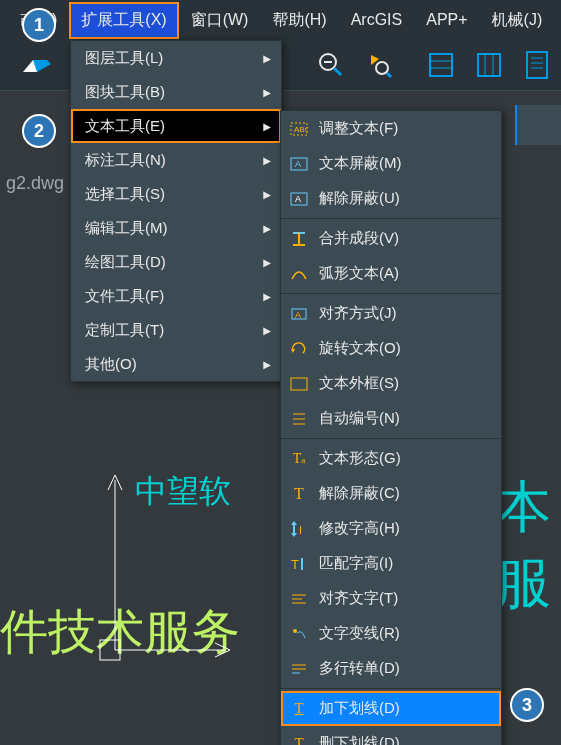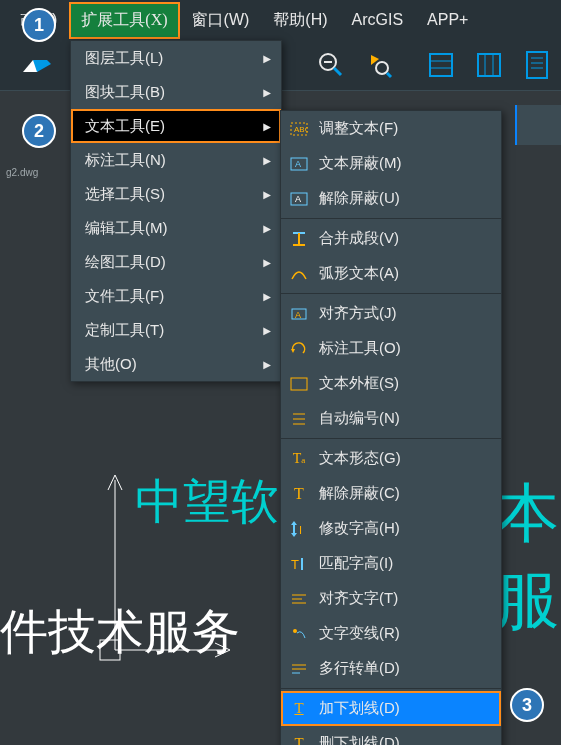--- a/index.html
+++ b/index.html
@@ -24,24 +24,23 @@
     font-size: 16px;
     padding-left: 8px;
     box-sizing: border-box;
   }
   .menubar .mitem {
     padding: 8px 12px;
     color: #e8e8e8;
     white-space: nowrap;
   }
   .menubar .mitem.highlighted {
-    background: #15803d;
+    background: #1d4ed8;
     outline: 2px solid #ff8c1a;
     outline-offset: -2px;
-    font-family: Liberation Serif, serif;
   }
 
   .toolbar {
     position: absolute;
     left: 0; top: 40px;
     width: 561px; height: 50px;
     background: #283238;
     border-bottom: 1px solid #3a4a52;
     display: flex;
     align-items: center;
@@ -61,45 +60,45 @@
 
   .canvas-area {
     position: absolute;
     left: 0; top: 90px;
     width: 561px;
     height: 655px;
     background: #33393d;
   }
   .doc-tab {
     position: absolute;
-    left: 0; top: 164px;
-    font-size: 10px;
+    left: 0; top: 170px;
+    font-size: 18px;
     color: #a0a8ac;
     padding: 3px 6px;
   }
   .canvas-text1 {
     position: absolute;
     left: 135px; top: 470px;
     font-family: "KaiTi","STKaiti","SimSun",serif;
-    font-size: 48px;
+    font-size: 32px;
     color: #00d0d0;
   }
   .canvas-text1b {
     position: absolute;
     left: 495px; top: 470px;
     font-family: "KaiTi","STKaiti","SimSun",serif;
-    font-size: 64px;
+    font-size: 56px;
     color: #00d0d0;
   }
   .canvas-text2 {
     position: absolute;
     left: 0px; top: 600px;
     font-family: "KaiTi","STKaiti","SimSun",serif;
     font-size: 48px;
-    color: #ffffff;
+    color: #bef264;
   }
   .axes {
     position: absolute;
     left: 75px; top: 450px;
   }
 
   
   .menu1 {
     position: absolute;
     left: 70px; top: 40px;
@@ -206,20 +205,21 @@
   <rect x="25" y="190" width="20" height="20" fill="none" stroke="#ffffff" stroke-width="1"></rect>
 </svg>
 
 <div class="menubar">
   <div class="mitem">改(Y)</div>
   <div class="mitem highlighted">扩展工具(X)</div>
   <div class="mitem">窗口(W)</div>
   <div class="mitem">帮助(H)</div>
   <div class="mitem">ArcGIS</div>
   <div class="mitem">APP+</div>
+  <div class="mitem">机械(J)</div>
 </div>
 
 <div class="toolbar">
   <div class="tool-big">
     <svg width="36" height="30">
         <polygon points="6,22 16,10 30,10 20,22" fill="#ffffff"></polygon>
         <polygon points="16,10 30,10 34,14 20,22" fill="#0099e5"></polygon>
       </svg>
   </div>
   <div style="flex:1"></div>
@@ -363,21 +363,21 @@
       </span>
       <span>对齐方式(J)</span>
     </div>
   <div class="sentry">
       <span class="ico">
         <svg width="18" height="16">
           <path d="M3 10 A6 6 0 1 1 13 12" fill="none" stroke="#ffb000" stroke-width="1.5"></path>
           <polygon points="1,8 5,8 3,12" fill="#ffb000"></polygon>
         </svg>
       </span>
-      <span>标注工具(O)</span>
+      <span>旋转文本(O)</span>
     </div>
   <div class="sentry">
       <span class="ico">
         <svg width="18" height="14">
           <rect x="1" y="1" width="16" height="12" fill="none" stroke="#ffb000"></rect>
         </svg>
       </span>
       <span>文本外框(S)</span>
     </div>
   <div class="sentry">

